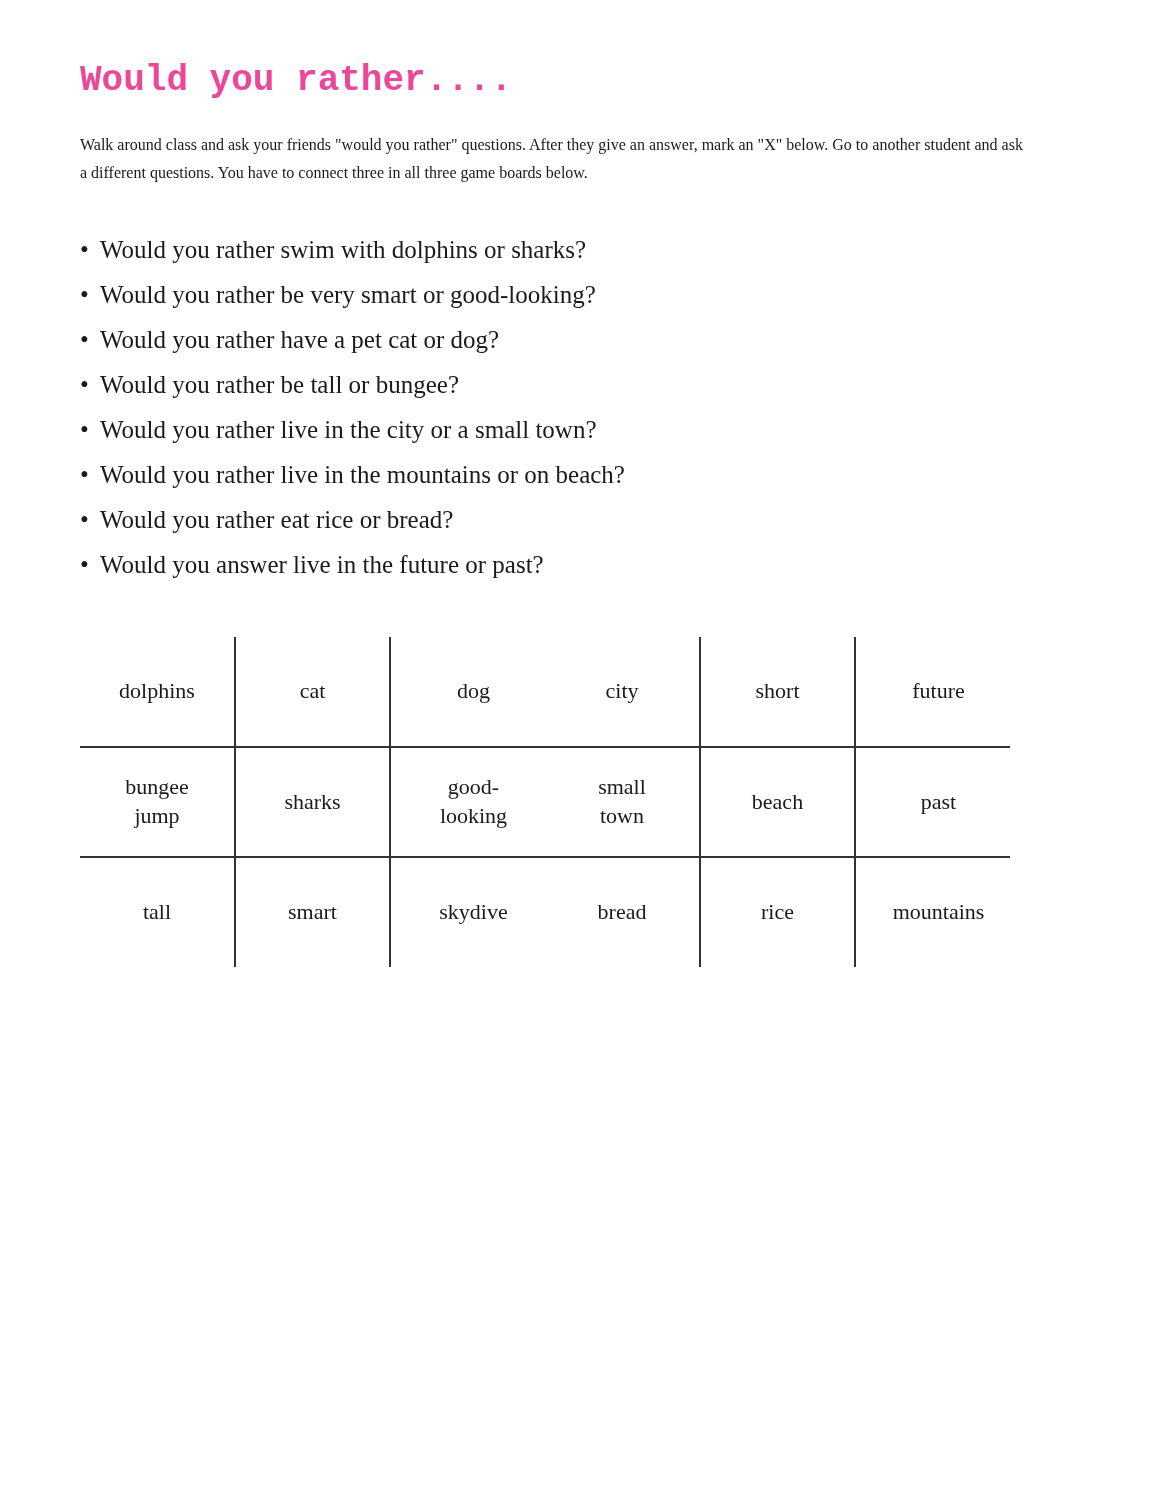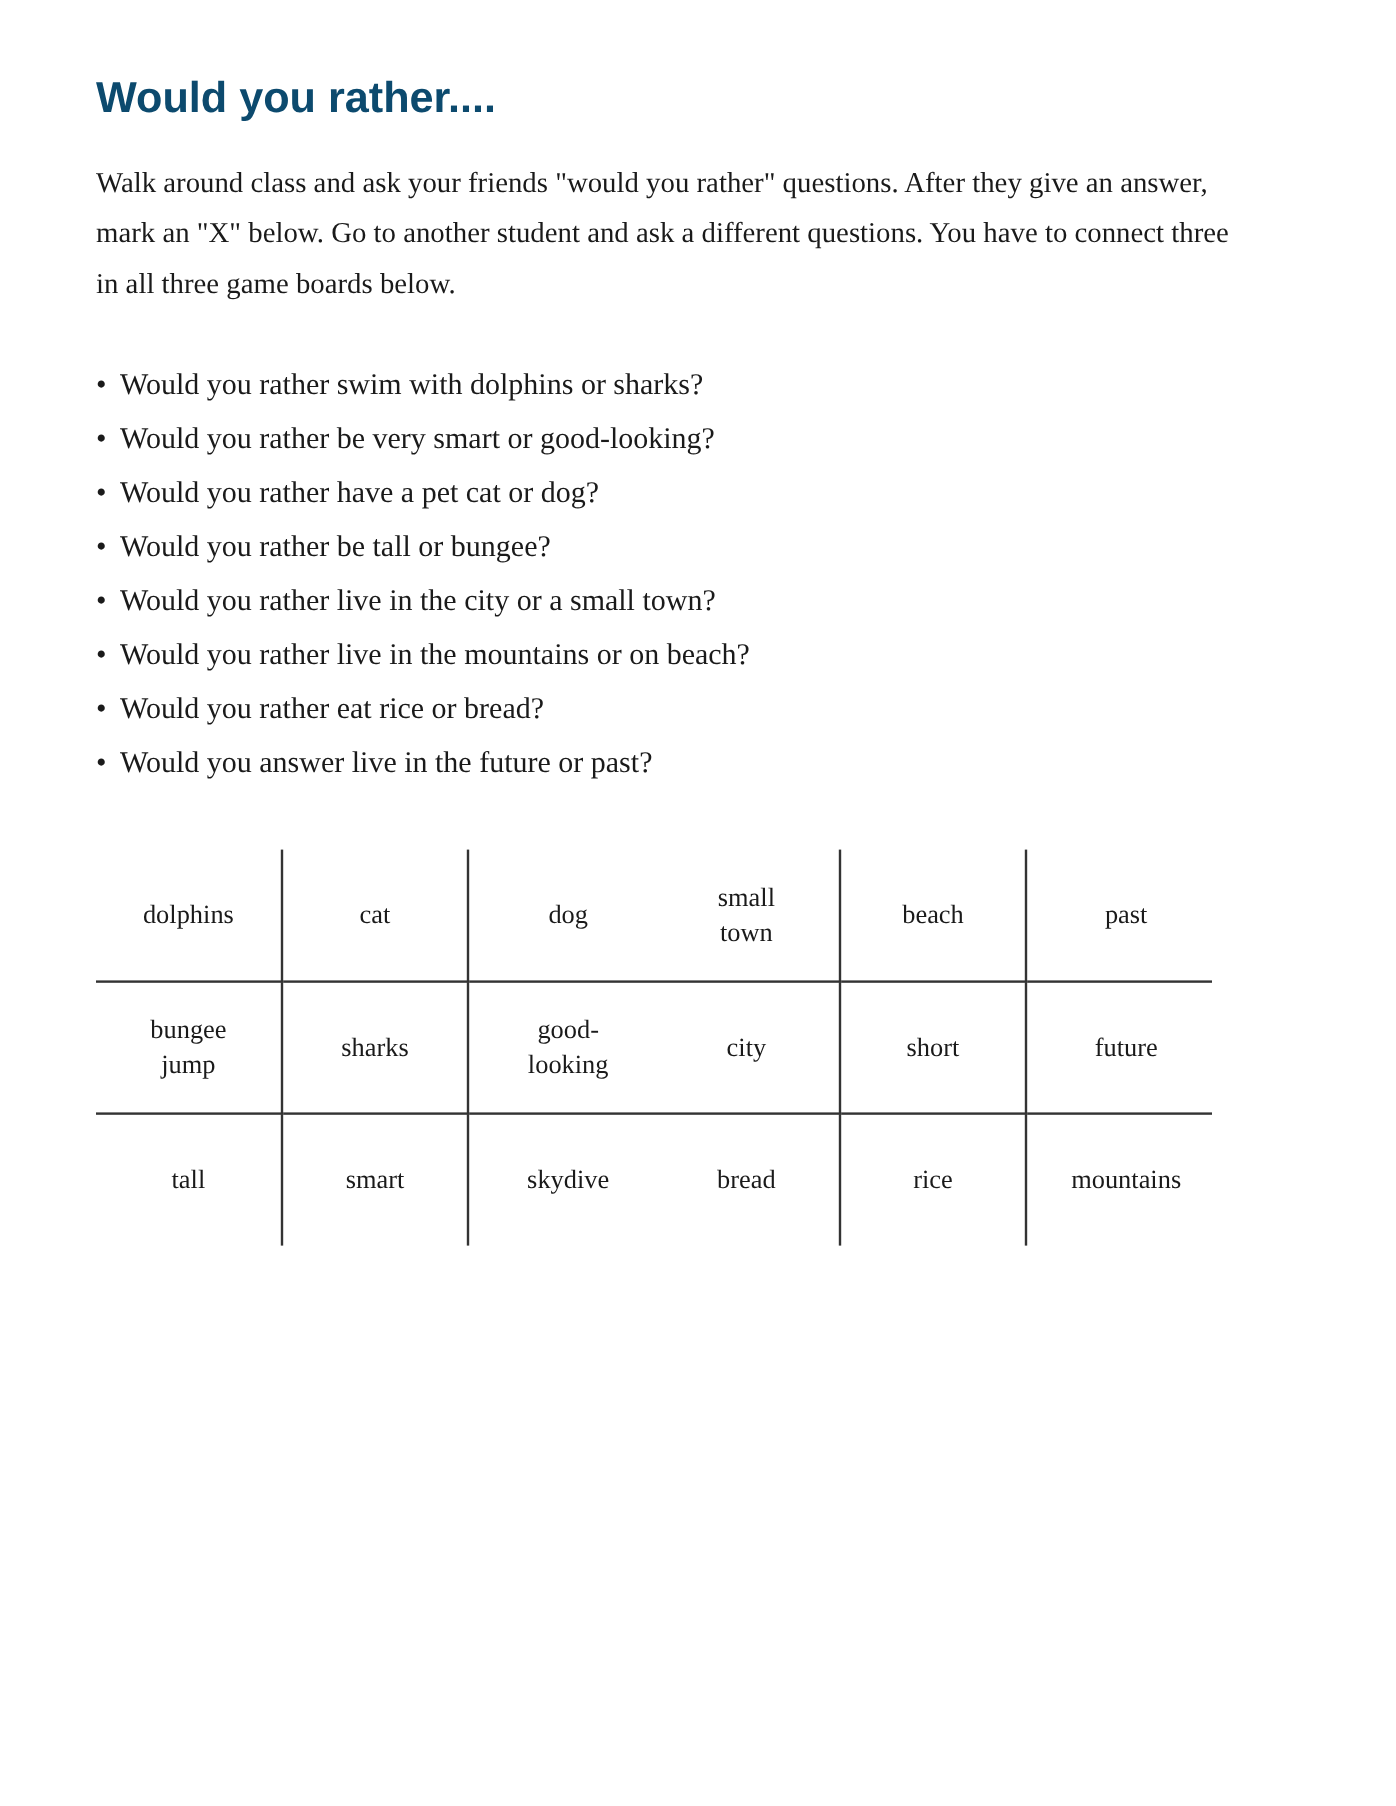--- a/index.html
+++ b/index.html
@@ -11,29 +11,29 @@
     body {
       background: #ffffff;
       font-family: Georgia, 'Times New Roman', serif;
       width: 1163px;
       min-height: 1505px;
       padding: 60px 80px;
       color: #1a1a1a;
     }
 
     .page-title {
-      color: #0c4a6e;
+      color: #ec4899;
       font-size: 36px;
       font-weight: bold;
       margin-bottom: 30px;
-      font-family: Liberation Sans, sans-serif;
+      font-family: Liberation Mono, monospace;
     }
 
     .intro-text {
-      font-size: 24px;
+      font-size: 16px;
       line-height: 1.75;
       margin-bottom: 40px;
       max-width: 950px;
     }
 
     .questions-list {
       list-style: none;
       margin-bottom: 50px;
     }
 
@@ -121,28 +121,28 @@
         <tr>
           <td>tall</td>
           <td>smart</td>
           <td>skydive</td>
         </tr>
       </tbody>
   </table>
   <table class="game-board">
     <tbody id="board2-body">
         <tr>
+          <td>city</td>
+          <td>short</td>
+          <td>future</td>
+        </tr>
+        <tr>
           <td>small<br>town</td>
           <td>beach</td>
           <td>past</td>
-        </tr>
-        <tr>
-          <td>city</td>
-          <td>short</td>
-          <td>future</td>
         </tr>
         <tr>
           <td>bread</td>
           <td>rice</td>
           <td>mountains</td>
         </tr>
       </tbody>
   </table>
 </div>
 

